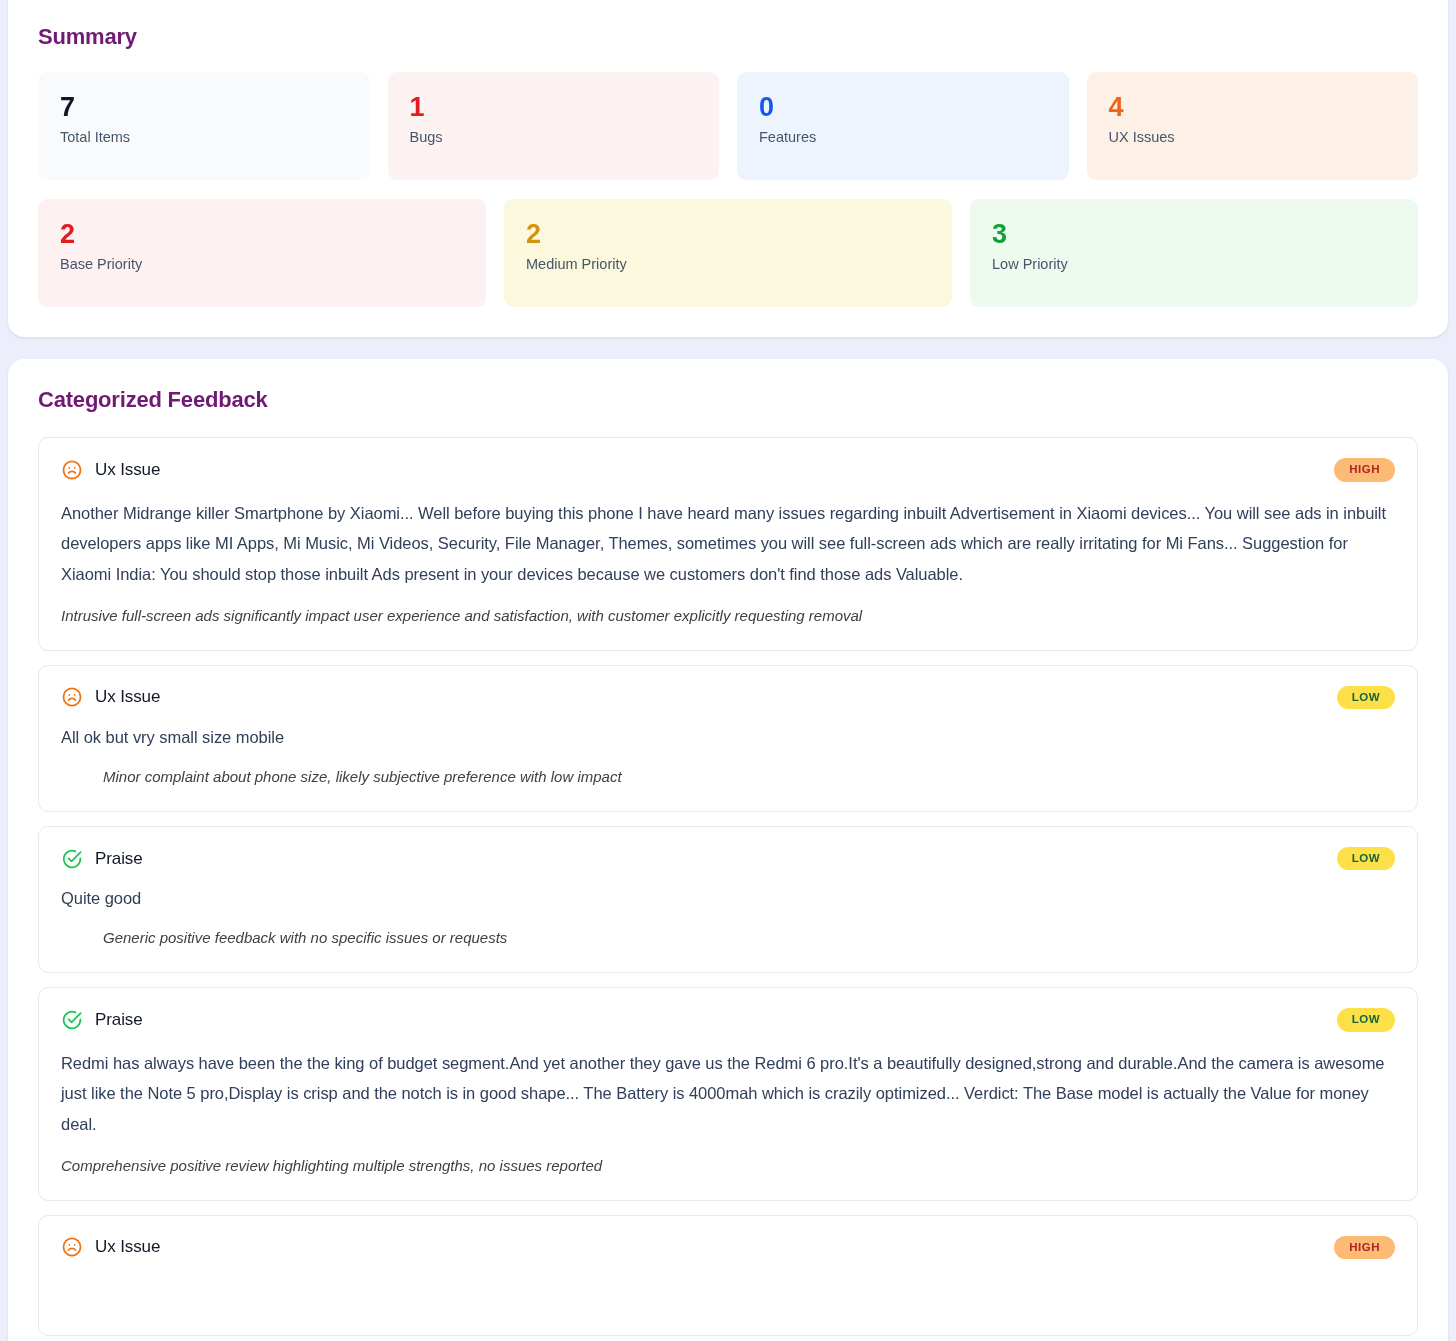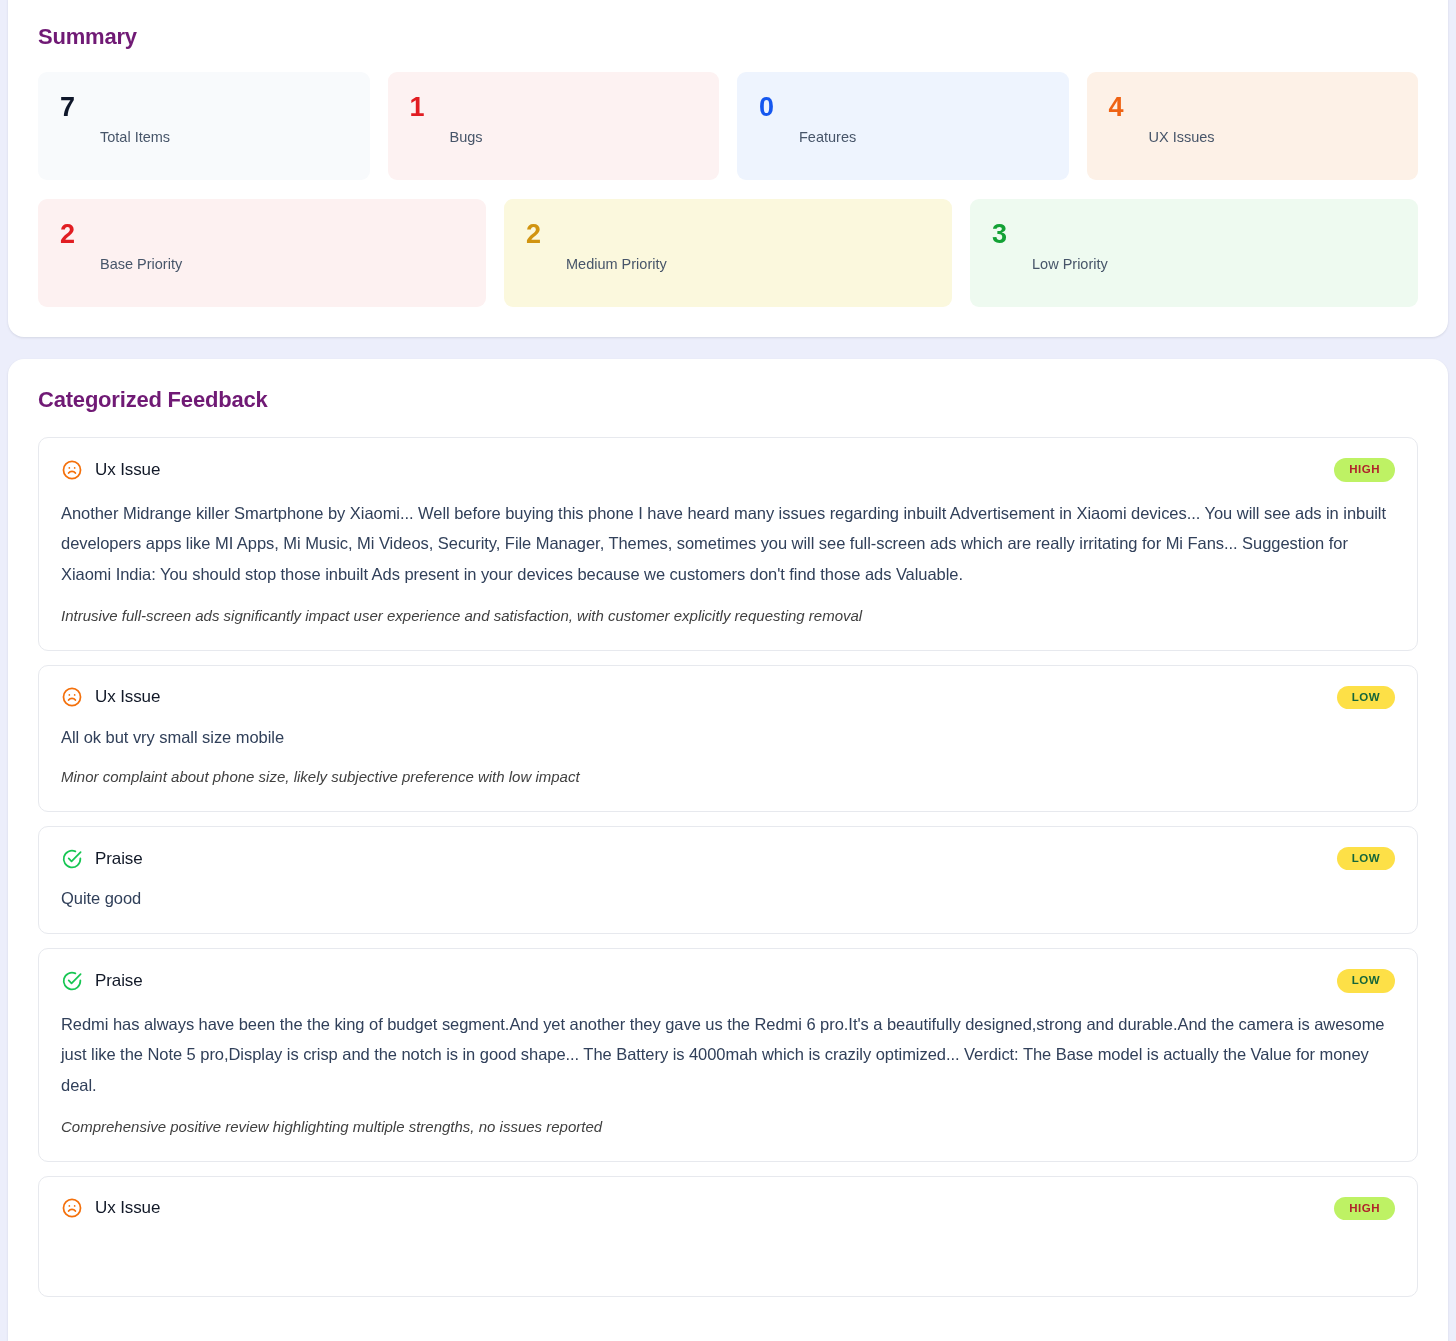--- a/index.html
+++ b/index.html
@@ -69,21 +69,20 @@
     font-weight: bold;
     line-height: 1.12;
     letter-spacing: -0.3px;
     margin-bottom: 6px;
   }
   .stat-label {
     font-size: 14.5px;
     color: #475569;
     font-weight: normal;
     line-height: 1.3;
-    margin-left: 40px;
   }
 
   .bg-total  { background: #f8fafc; }
   .bg-bugs   { background: #fdf2f2; }
   .bg-feat   { background: #eef4fe; }
   .bg-ux     { background: #fdf1e7; }
   .bg-high   { background: #fdf1f1; }
   .bg-med    { background: #fbf8dd; }
   .bg-low    { background: #eefaf0; }
 
@@ -128,38 +127,38 @@
   .fc-icon { display: block; width: 22px; height: 22px; flex: 0 0 22px; }
 
   .badge {
     font-size: 11.5px;
     font-weight: bold;
     letter-spacing: 0.5px;
     padding: 6px 15px 6px 15px;
     border-radius: 999px;
     line-height: 1;
   }
-  .badge-high { background: #bef264; color: #b0232b; }
+  .badge-high { background: #fdba74; color: #b0232b; }
   .badge-low  { background: #fde047; color: #15663a; }
 
   .fc-text {
     font-size: 16.5px;
     line-height: 1.86;
     color: #31405a;
     letter-spacing: -0.05px;
   }
   .fc-note {
     font-size: 15px;
     font-style: italic;
     color: #404040;
     line-height: 1.6;
     margin-top: 14px;
   }
   .fc-card-compact .fc-text { line-height: 1.5; }
-  .fc-card-compact .fc-note { margin-top: 15px; }
+  .fc-card-compact .fc-note { margin-top: 15px; margin-left: 42px; }
 
   
   .feedback-card.partial {
     padding-bottom: 60px;
   }
 </style>
 </head>
 <body>
 
 <div class="page">
@@ -252,20 +251,21 @@
               <svg viewBox="0 0 24 24" width="22" height="22" fill="none" stroke="#17c653" stroke-width="1.9" stroke-linecap="round" stroke-linejoin="round">
                 <path d="M21.1 11.2V12a9.1 9.1 0 1 1-5.4-8.3"></path>
                 <path d="M8.4 11.4l3.1 3.1L21.4 4.6"></path>
               </svg>
             </span>
             <span class="fc-type">Praise</span>
           </div>
           <span class="badge badge-low">LOW</span>
         </div>
         <p class="fc-text">Quite good</p>
+        <p class="fc-note">Generic positive feedback with no specific issues or requests</p>
       </article>
 
       <article class="feedback-card">
         <div class="fc-head">
           <div class="fc-head-left">
             <span class="fc-icon">
               <svg viewBox="0 0 24 24" width="22" height="22" fill="none" stroke="#17c653" stroke-width="1.9" stroke-linecap="round" stroke-linejoin="round">
                 <path d="M21.1 11.2V12a9.1 9.1 0 1 1-5.4-8.3"></path>
                 <path d="M8.4 11.4l3.1 3.1L21.4 4.6"></path>
               </svg>

